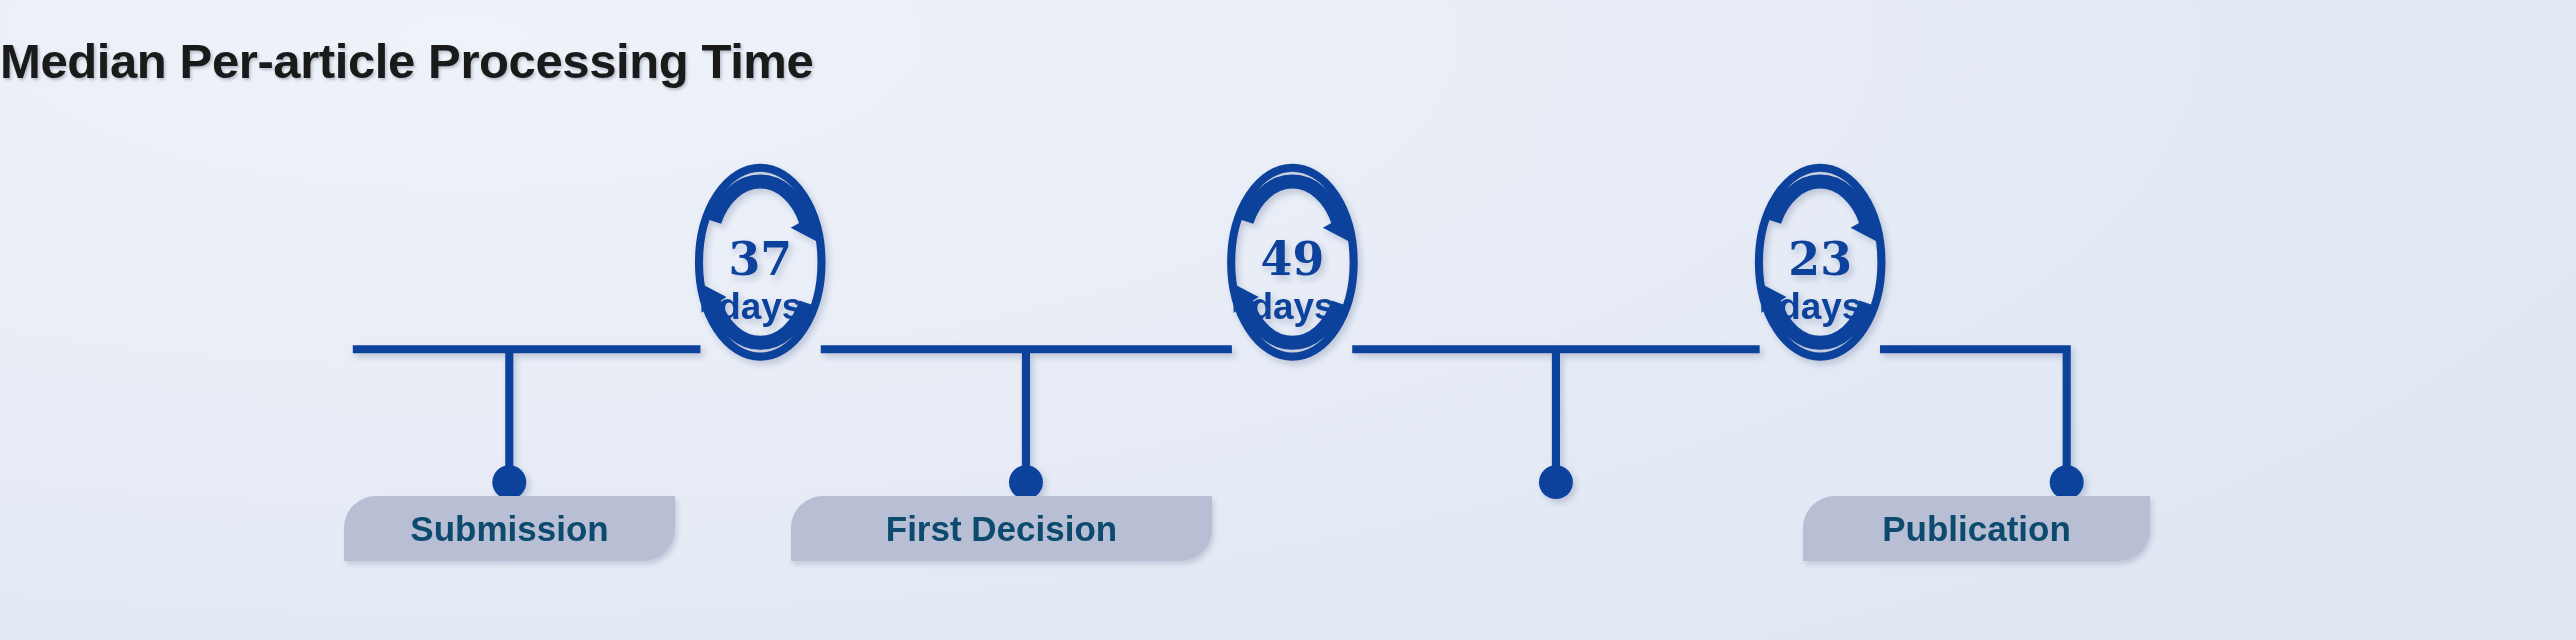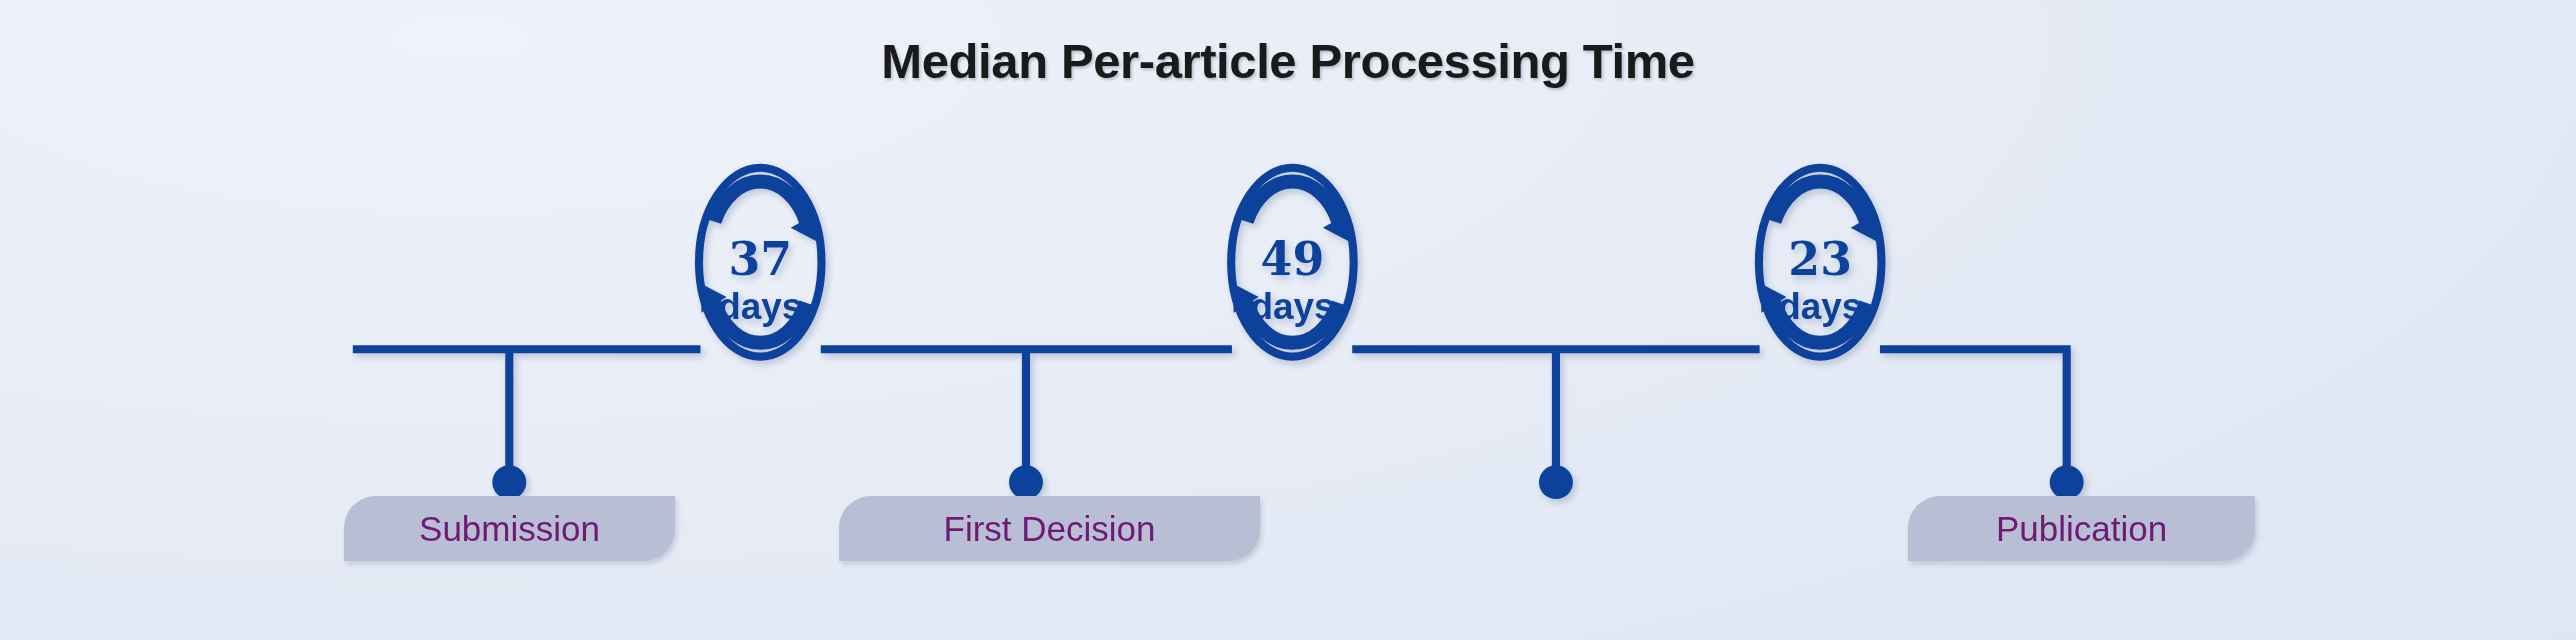--- a/index.html
+++ b/index.html
@@ -16,21 +16,20 @@
       radial-gradient(120% 160% at 18% 6%, #eef2f9 0%, #e7ecf6 42%, #e1e8f4 72%, #dde5f2 100%);
     font-family: "Liberation Sans", sans-serif;
   }
 
   
   #title {
     position: absolute;
     left: 0;
     top: 33px;
     width: 2576px;
-    text-align: center;
     font-family: "Liberation Sans", sans-serif;
     font-weight: bold;
     font-size: 49px;
     letter-spacing: -0.4px;
     color: #1a1a1a;
     text-shadow: 1.5px 2.2px 3px rgba(40,50,80,0.28);
     white-space: nowrap;
   }
 
   
@@ -47,23 +46,23 @@
     position: absolute;
     height: 65px;
     display: flex;
     align-items: center;
     justify-content: center;
     padding: 2px 32px;
     box-sizing: border-box;
     background: #b8bed4;
     border-radius: 32px 0 32px 0;
     box-shadow: 2.2px 3.7px 5.2px rgba(40,55,95,0.17);
-    color: #701a75;
+    color: #0c4a6e;
     font-family: "Liberation Sans", sans-serif;
-    font-weight: normal;
+    font-weight: bold;
     font-size: 35px;
     letter-spacing: 0px;
     white-space: nowrap;
   }
 </style>
 </head>
 <body>
 
 <div id="stage">
 
@@ -138,23 +137,23 @@
         <text x="2466" y="432" text-anchor="middle" font-family="'Liberation Sans', sans-serif" font-weight="bold" font-size="50" fill="#10439c">days</text>
       </g>
 
     </g>
   </svg>
 
   <div class="pill" style="left:344px; top:496px; width:331px;">
     <span>Submission</span>
   </div>
 
-  <div class="pill" style="left:839px; top:496px; width:421px;">
+  <div class="pill" style="left:791px; top:496px; width:421px;">
     <span>First Decision</span>
   </div>
 
 
-  <div class="pill" style="left:1908px; top:496px; width:347px;">
+  <div class="pill" style="left:1803px; top:496px; width:347px;">
     <span>Publication</span>
   </div>
 
 </div>
 
 
 </body></html>

